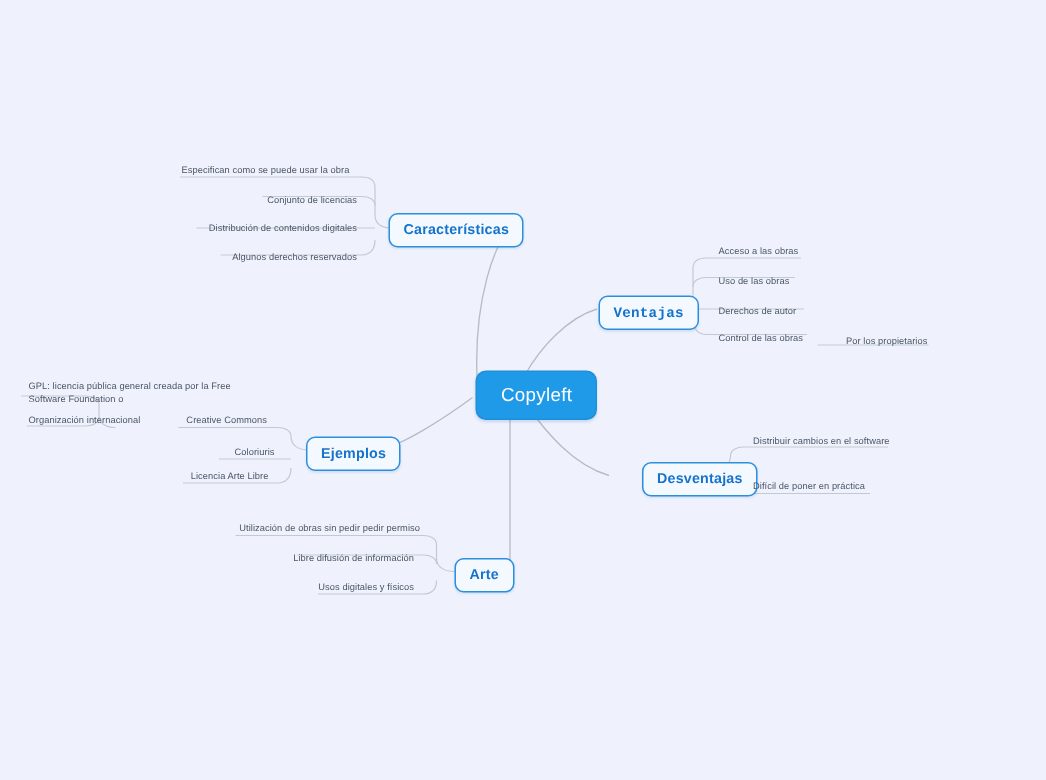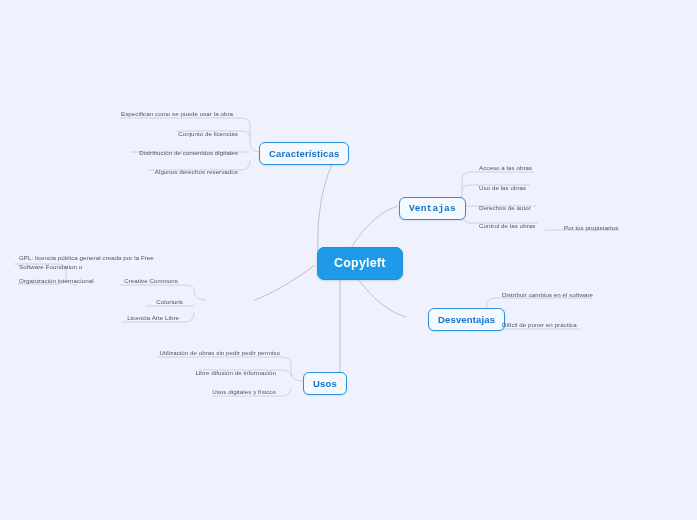--- a/index.html
+++ b/index.html
@@ -33,21 +33,21 @@
     box-sizing: border-box;
     white-space: nowrap;
   }
   
   .root-node {
     background: #1f9ae8;
     border: 1px solid #1f8fd8;
     border-radius: 7px;
     color: #ffffff;
     font-size: 12.5px;
-    font-weight: bold;
+    font-weight: normal;
     letter-spacing: 0.2px;
     padding: 8px 16px 9px 16px;
     box-shadow: 0 1px 2px rgba(40,90,160,0.18);
     text-align: center;
   }
   
   .branch-node {
     background: #f4f8ff;
     border: 1.6px solid #2b8fe0;
     border-radius: 6px;
@@ -174,40 +174,43 @@
     <span>Desventajas</span>
   </div>
 
   <div class="node leaf-node leaf-right" style="left:500px; top:291px;">
     <span>Distribuir cambios en el software</span>
   </div>
   <div class="node leaf-node leaf-right" style="left:500px; top:321px;">
     <span>Difícil de poner en práctica</span>
   </div>
 
+  <div class="node branch-node" style="left:204px; top:291px;">
+    <span>Ejemplos</span>
+  </div>
 
   <div class="node leaf-node leaf-left" style="left:40px; top:277px; width:140px;">
     <span>Creative Commons</span>
   </div>
   <div class="node leaf-node leaf-left" style="left:40px; top:298px; width:145px;">
     <span>Coloriuris</span>
   </div>
   <div class="node leaf-node leaf-left" style="left:40px; top:314px; width:141px;">
     <span>Licencia Arte Libre</span>
   </div>
 
   <div class="node leaf-node leaf-left wrap" style="left:17px; top:254px; width:160px; text-align:left;">
     <span>GPL: licencia pública general creada por la Free Software Foundation o</span>
   </div>
   <div class="node leaf-node leaf-left" style="left:17px; top:277px; width:95px; text-align:left;">
     <span>Organización internacional</span>
   </div>
 
   <div class="node branch-node" style="left:303px; top:372px;">
-    <span>Usos</span>
+    <span>Arte</span>
   </div>
 
   <div class="node leaf-node leaf-left" style="left:95px; top:349px; width:187px;">
     <span>Utilización de obras sin pedir pedir permiso</span>
   </div>
   <div class="node leaf-node leaf-left" style="left:95px; top:369px; width:183px;">
     <span>Libre difusión de información</span>
   </div>
   <div class="node leaf-node leaf-left" style="left:95px; top:388px; width:183px;">
     <span>Usos digitales y físicos</span>

